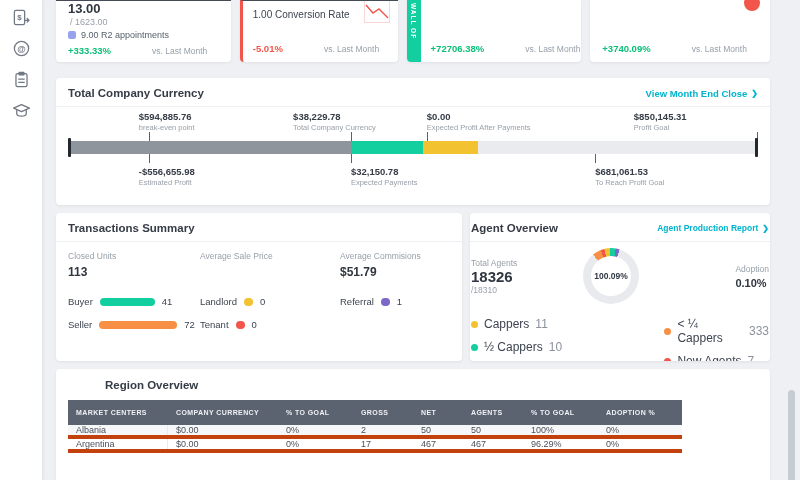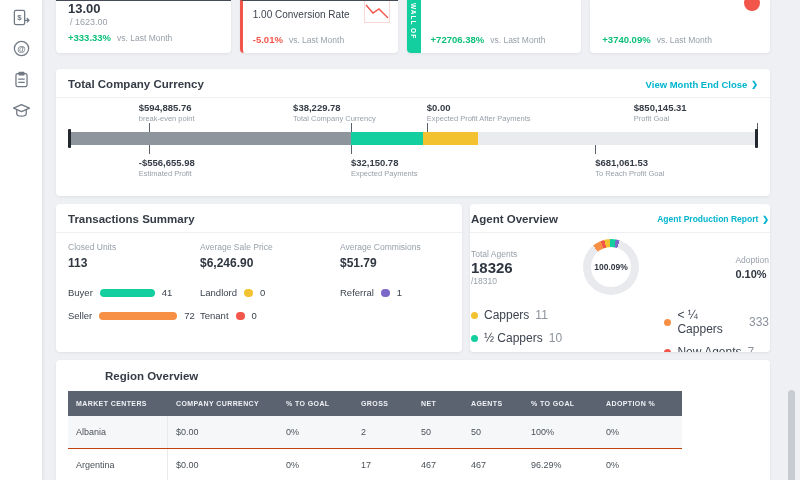--- a/index.html
+++ b/index.html
@@ -14,36 +14,36 @@
   .side-icon{width:30px;height:27px;display:flex;align-items:center;justify-content:center;
     cursor:pointer;border-radius:4px;}
   .side-icon svg{stroke:#707883;fill:none;stroke-width:1.6;stroke-linecap:round;stroke-linejoin:round;}
   .side-icon svg text{stroke:none;fill:#707883;font-family:"Liberation Sans",sans-serif;font-weight:bold;}
 
   .main{position:absolute;left:42px;top:0;width:758px;padding:0 30px 0 14px;}
 
   .card{background:#fff;border-radius:4px;box-shadow:0 1px 3px rgba(25,35,50,.07);}
 
   
-  .cards-row{display:flex;gap:9px;height:53px;}
+  .cards-row{display:flex;gap:9px;height:62px;}
   .metric{position:relative;border-radius:0 0 4px 4px;overflow:hidden;background:#fff;
     box-shadow:0 1px 3px rgba(25,35,50,.07);}
   .m-card1{width:175px;padding:1px 8px 0 12px;border-top:1px solid #454b55;}
   .m-card2{width:158px;border-left:3px solid #f2564a;padding:8px 10px;border-top:1px solid #454b55;}
   .m-card3{width:175px;}
   .m-card4{width:180px;}
   .m1-value{font-size:13px;font-weight:700;color:#2f3640;line-height:14px;}
   .m1-total{font-size:9px;color:#98a0aa;margin:1px 0 3px 2px;}
   .m1-leg{display:flex;align-items:center;gap:5px;font-size:9px;color:#57606b;}
   .m1-leg .sq{width:8px;height:8px;border-radius:2px;flex:none;}
   .delta-row{display:flex;align-items:baseline;gap:6px;font-size:9.5px;margin-top:5px;}
   .delta{font-weight:700;}
   .delta.pos{color:#0abf77;}
   .delta.neg{color:#f2564a;}
-  .vs{font-size:8.5px;color:#98a0aa;}
+  .vs{font-size:8.5px;color:#98a0aa;margin-left:35px;}
   .m2-title{font-size:10px;color:#3d4450;}
   .spark{position:absolute;top:0;right:8px;width:26px;height:22px;border:1px solid #f8d8d5;border-top:none;}
   .abs-delta{position:absolute;bottom:8px;}
   .band{position:absolute;left:0;top:0;bottom:0;width:14px;display:flex;justify-content:center;padding-top:3px;}
   .band span{writing-mode:vertical-rl;font-size:6.5px;font-weight:700;color:#fff;letter-spacing:1px;}
   .dot-badge{position:absolute;right:10px;top:-5px;width:16px;height:16px;border-radius:50%;}
 
   
   .currency-card{margin-top:16px;height:127px;padding:9px 12px;}
   .card-head{display:flex;justify-content:space-between;align-items:center;}
@@ -96,21 +96,21 @@
   .ag-item .cnt{color:#8b929c;}
 
   
   .regions-card{margin-top:8px;height:140px;padding:10px 12px;overflow:hidden;}
   .rg-title{font-size:11.5px;font-weight:700;color:#353c46;margin-bottom:9px;padding-left:37px;}
   .rtable{width:614px;}
   .thead{display:flex;background:#5c6370;height:25px;align-items:center;}
   .th{font-size:7px;font-weight:700;color:#eef1f5;letter-spacing:.4px;padding-left:8px;overflow:hidden;white-space:nowrap;}
   .c0{width:100px;}.c1{width:110px;}.c2{width:75px;}.c3{width:60px;}
   .c4{width:50px;}.c5{width:60px;}.c6{width:75px;}.c7{width:84px;}
-  .trow{display:flex;height:33px;border-bottom:1px solid #c2410c;cursor:pointer;background:#fff;}
+  .trow{display:flex;height:14px;border-bottom:4px solid #c2410c;cursor:pointer;background:#fff;}
   .trow:nth-child(even){background:#f6f7f9;}
   .td{font-size:9px;color:#4a5159;padding-left:8px;display:flex;align-items:center;height:100%;white-space:nowrap;}
   .td.c0{border-right:1px solid #e8ebee;}
 
   .scroll-thumb{position:absolute;right:5px;top:390px;width:7px;height:120px;background:#c7ccd2;border-radius:4px;cursor:grab;}
 </style>
 </head>
 <body>
 
 <div class="app">
@@ -144,20 +144,24 @@
     </div>
   </aside>
 
   <main class="main">
 
     <div class="cards-row">
 
       <section class="metric m-card1">
         <div class="m1-value">13.00</div>
         <div class="m1-total">/ 1623.00</div>
+        <div class="m1-leg">
+          <span class="sq" style="background: rgb(151, 163, 238);"></span>
+          <span>9.00 R2 appointments</span>
+        </div>
         <div class="delta-row">
           <span class="delta pos">+333.33%</span>
           <span class="vs">vs. Last Month</span>
         </div>
       </section>
 
       <section class="metric m-card2">
         <div class="m2-title">1.00 Conversion Rate</div>
         <div class="spark">
           <svg width="24" height="20" viewBox="0 0 24 20">
@@ -257,21 +261,20 @@
         </div>
         <div class="divider"></div>
 
         <div class="stats">
           <div class="stat">
             <div class="stat-label">Closed Units</div>
             <div class="stat-value">113</div>
           </div>
           <div class="stat">
             <div class="stat-label">Average Sale Price</div>
-            <div class="stat-value">$6,246.90</div>
           </div>
           <div class="stat">
             <div class="stat-label">Average Commisions</div>
             <div class="stat-value">$51.79</div>
           </div>
         </div>
 
         <div class="leg-grid">
           <div class="leg-item">
             <span class="leg-label">Buyer</span>

